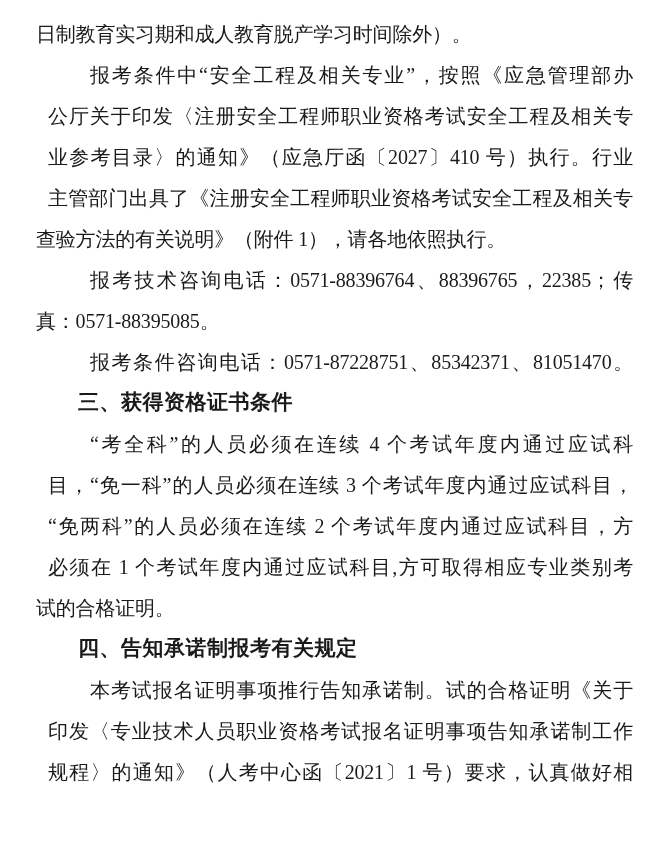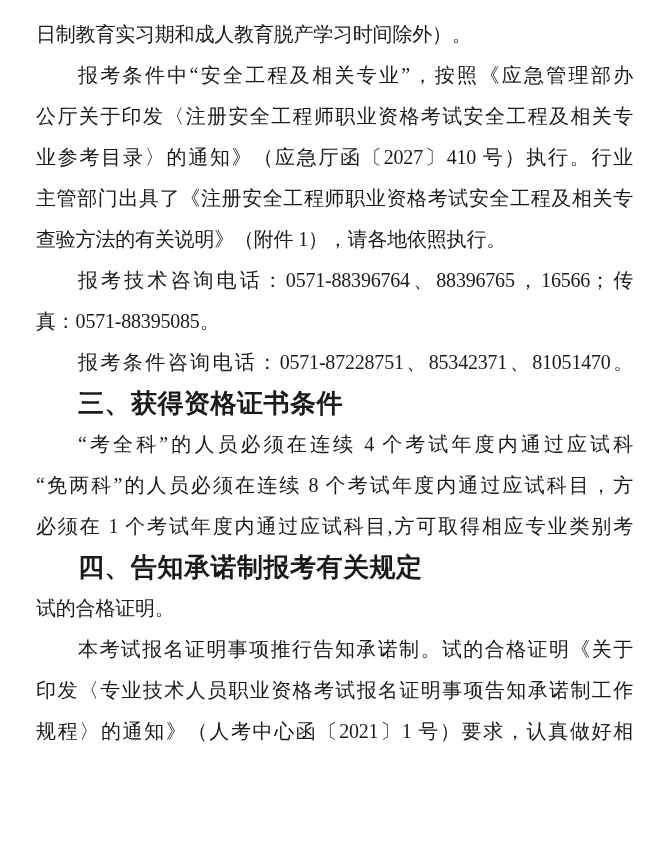--- a/index.html
+++ b/index.html
@@ -27,48 +27,50 @@
     height: 41px;
     overflow: hidden;
     color: #1a1a1a;
     text-align: left;
     white-space: normal;
   }
   .line.justify {
     text-align: justify;
     text-align-last: justify;
     text-justify: inter-character;
+    margin-left: 12px;
   }
   .line.indent {
     text-indent: 42px;
   }
   .line.heading {
-    font-family: Liberation Sans, sans-serif;
+    font-family: Liberation Mono, monospace;
     font-weight: bold;
-    font-size: 26px;
+    font-size: 21px;
     letter-spacing: 0.5px;
   }
 </style>
 </head>
 <body>
 
 <div class="page">
   <div class="text-block" id="lines-container">
       <div class="line">日制教育实习期和成人教育脱产学习时间除外）。</div>
       <div class="line justify indent">报考条件中“安全工程及相关专业”，按照《应急管理部办</div>
       <div class="line justify">公厅关于印发〈注册安全工程师职业资格考试安全工程及相关专</div>
       <div class="line justify">业参考目录〉的通知》（应急厅函〔2027〕410 号）执行。行业</div>
       <div class="line justify">主管部门出具了《注册安全工程师职业资格考试安全工程及相关专</div>
       <div class="line">查验方法的有关说明》（附件 1），请各地依照执行。</div>
-      <div class="line justify indent">报考技术咨询电话：0571-88396764、88396765，16566；传</div>
+      <div class="line justify indent">报考技术咨询电话：0571-88396764、88396765，22385；传</div>
       <div class="line">真：0571-88395085。</div>
       <div class="line justify indent">报考条件咨询电话：0571-87228751、85342371、81051470。</div>
       <div class="line indent heading">三、获得资格证书条件</div>
       <div class="line justify indent">“考全科”的人员必须在连续 4 个考试年度内通过应试科</div>
-      <div class="line justify">“免两科”的人员必须在连续 8 个考试年度内通过应试科目，方</div>
+      <div class="line justify">目，“免一科”的人员必须在连续 3 个考试年度内通过应试科目，</div>
+      <div class="line justify">“免两科”的人员必须在连续 2 个考试年度内通过应试科目，方</div>
       <div class="line justify">必须在 1 个考试年度内通过应试科目,方可取得相应专业类别考</div>
+      <div class="line">试的合格证明。</div>
       <div class="line indent heading">四、告知承诺制报考有关规定</div>
-      <div class="line">试的合格证明。</div>
       <div class="line justify indent">本考试报名证明事项推行告知承诺制。试的合格证明《关于</div>
       <div class="line justify">印发〈专业技术人员职业资格考试报名证明事项告知承诺制工作</div>
       <div class="line justify">规程〉的通知》（人考中心函〔2021〕1 号）要求，认真做好相</div>
     </div>
 </div>
 
 </body></html>

